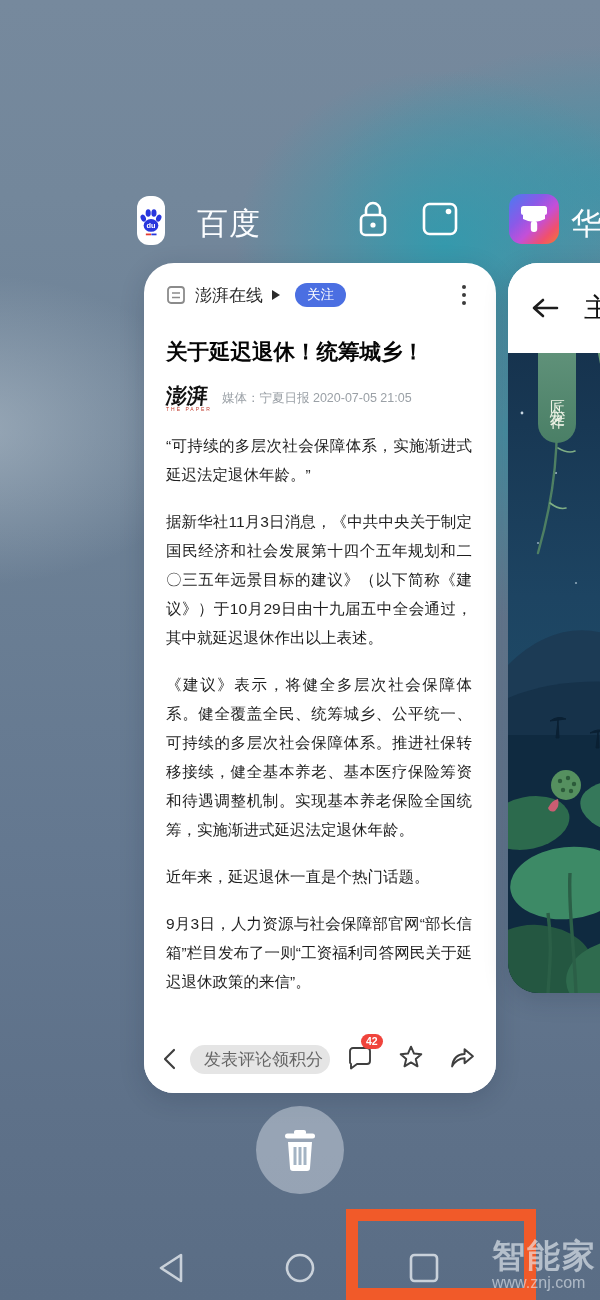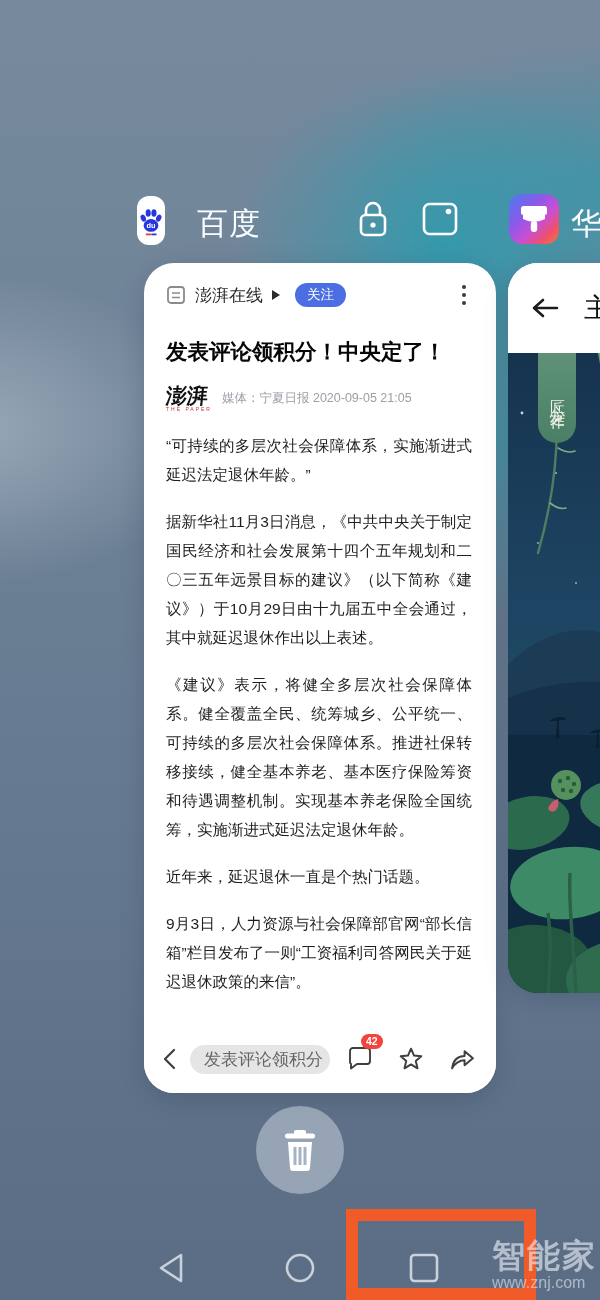--- a/index.html
+++ b/index.html
@@ -41,21 +41,21 @@
   .pp-logo { font-family:"DejaVu Serif", serif; font-weight:700; font-size:21px; color:#111;
     transform:skewX(-6deg); line-height:1; }
   .pp-logo-sub { font-size:5px; color:#c0392b; letter-spacing:2px; text-align:center; }
   .art-meta { margin-left:10px; font-size:12.5px; color:#9aa0a6; }
   .paras { margin-top:19px; }
   .paras p { font-size:15.5px; line-height:29px; color:#1f1f1f; margin:0 0 18px 0; text-align:justify; }
   .card1-toolbar { position:absolute; left:0; bottom:0; width:100%; height:62px; background:#fff;
     display:flex; align-items:center; padding:0 20px 6px 16px; }
   .cmt-pill { margin-left:10px; width:140px; height:29px; border-radius:15px; background:#e5e5e5;
     font-size:17px; color:#666; display:flex; align-items:center; padding-left:14px; border:none; }
-  .tb-icons { margin-left:auto; display:flex; align-items:center; gap:25px; }
+  .tb-icons { margin-left:auto; display:flex; gap:25px; }
   .cmt-wrap { position:relative; }
   .cmt-badge { position:absolute; top:-10px; left:14px; background:#f0443c; color:#fff; font-size:10.5px;
     border-radius:9px; padding:2px 5px; line-height:1; font-weight:700; }
 
   
   .card2 { left:508px; top:263px; width:180px; height:730px; background:#fff; border-radius:30px;
     overflow:hidden; box-shadow:0 6px 24px rgba(20,35,55,0.18); }
   .card2-header { height:90px; display:flex; align-items:center; padding-left:22px; background:#fff; }
   .card2-title { font-size:27px; color:#121212; margin-left:24px; }
   .theme-img { position:absolute; left:0; top:90px; width:180px; height:640px; }
@@ -125,28 +125,28 @@
         <polygon points="1,1 9,6 1,11" fill="#2b2b2b"></polygon>
       </svg>
       <button class="follow-btn">关注</button>
       <span class="kebab">
           <i></i>
           <i></i>
           <i></i>
         </span>
     </div>
 
-    <div class="art-title">发表评论领积分！中央定了！</div>
+    <div class="art-title">关于延迟退休！统筹城乡！</div>
 
     <div class="byline">
       <span>
         <div class="pp-logo">澎湃</div>
         <div class="pp-logo-sub">THE PAPER</div>
       </span>
-      <span class="art-meta">媒体：宁夏日报 2020-09-05 21:05</span>
+      <span class="art-meta">媒体：宁夏日报 2020-07-05 21:05</span>
     </div>
 
     <div class="paras">
       <p>“可持续的多层次社会保障体系，实施渐进式延迟法定退休年龄。”</p>
       <p>据新华社11月3日消息，《中共中央关于制定国民经济和社会发展第十四个五年规划和二〇三五年远景目标的建议》（以下简称《建议》）于10月29日由十九届五中全会通过，其中就延迟退休作出以上表述。</p>
       <p>《建议》表示，将健全多层次社会保障体系。健全覆盖全民、统筹城乡、公平统一、可持续的多层次社会保障体系。推进社保转移接续，健全基本养老、基本医疗保险筹资和待遇调整机制。实现基本养老保险全国统筹，实施渐进式延迟法定退休年龄。</p>
       <p>近年来，延迟退休一直是个热门话题。</p>
       <p>9月3日，人力资源与社会保障部官网“部长信箱”栏目发布了一则“工资福利司答网民关于延迟退休政策的来信”。</p>
     </div>
   </div>

